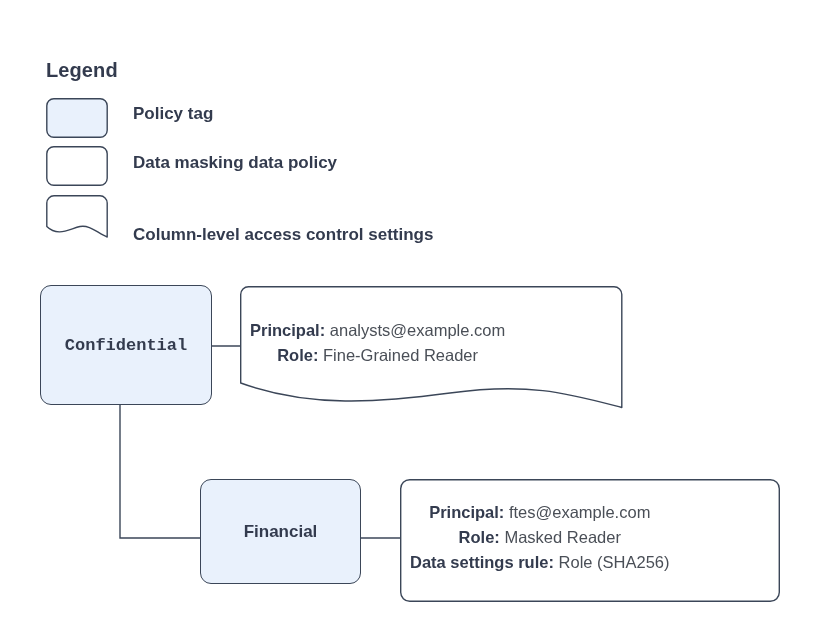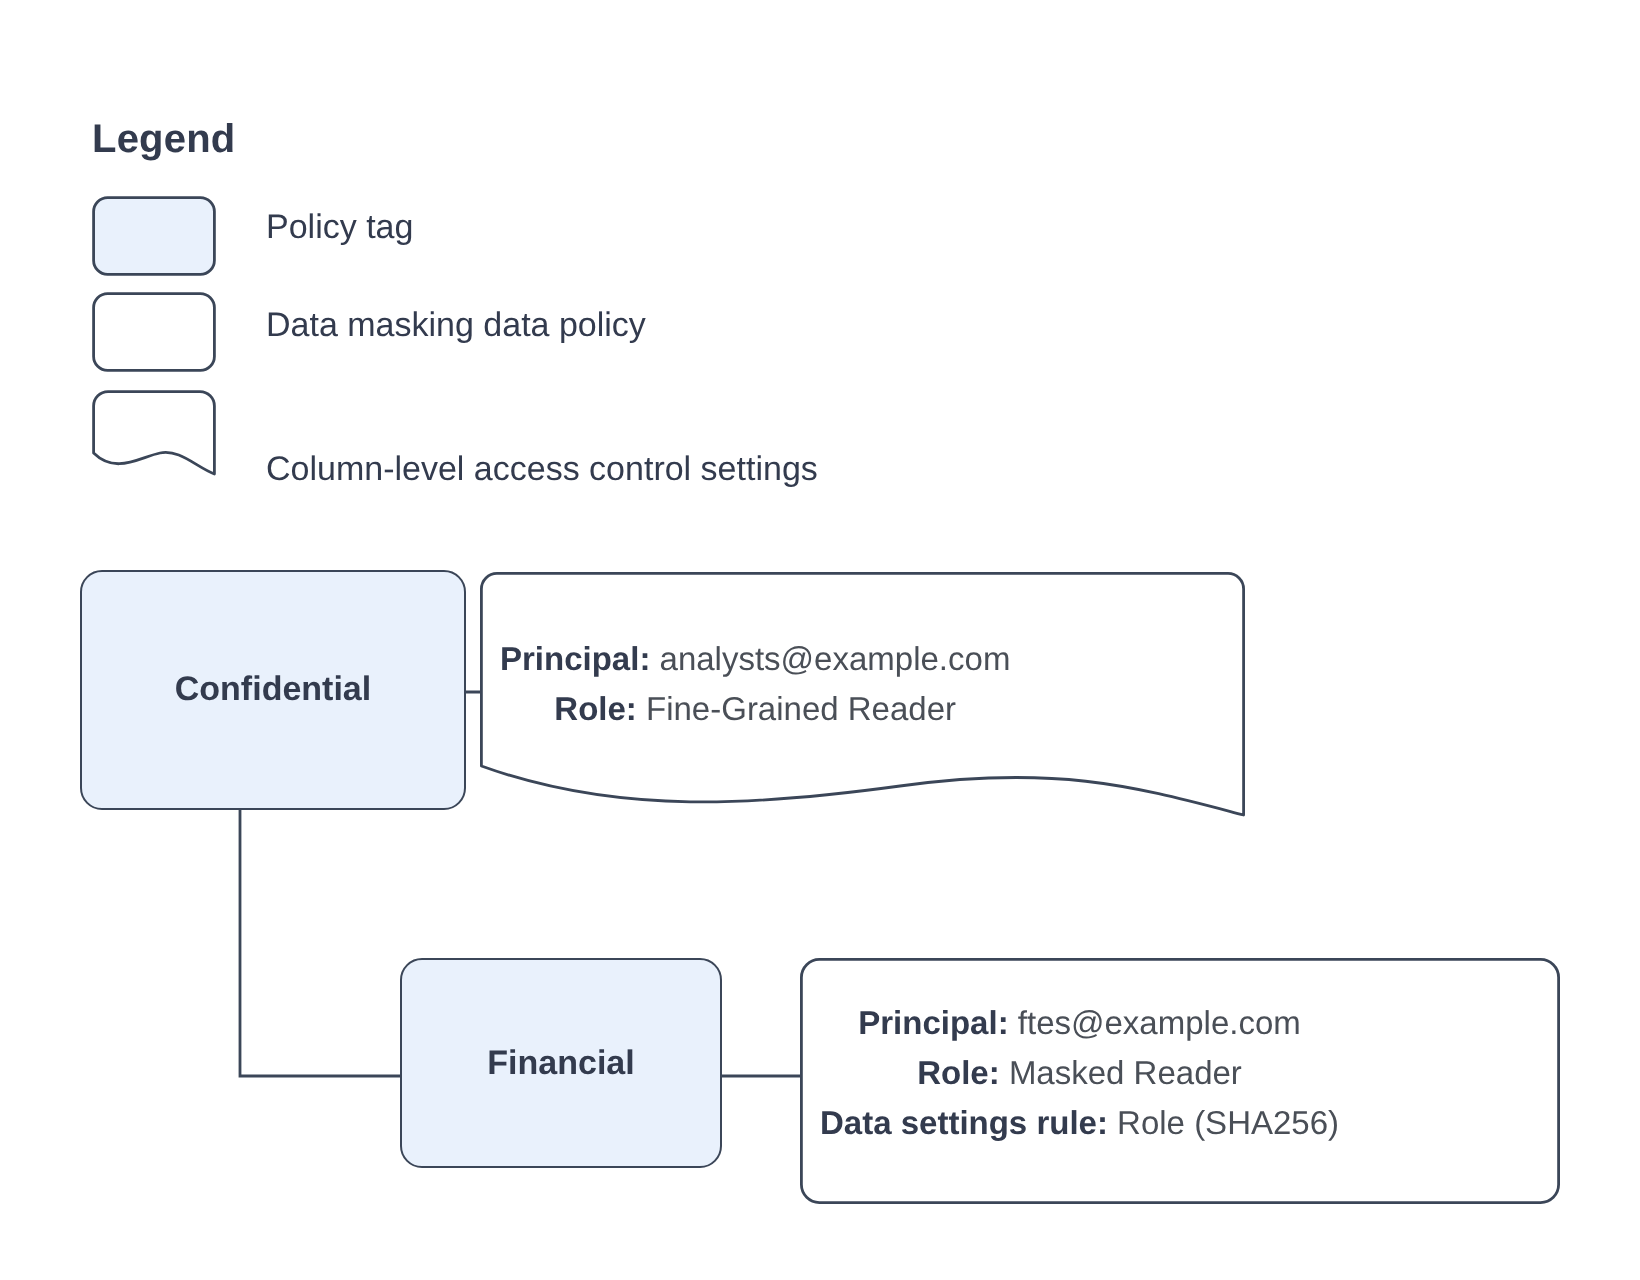--- a/index.html
+++ b/index.html
@@ -32,21 +32,21 @@
     font-size: 20px;
     font-weight: bold;
     color: #333b4e;
     letter-spacing: 0.1px;
     white-space: nowrap;
   }
   .legend-label {
     position: absolute;
     left: 133px;
     font-size: 17px;
-    font-weight: normal;
+    font-weight: bold;
     color: #333b4e;
     white-space: nowrap;
   }
   .legend-label.l0 { top: 104px; }
   .legend-label.l1 { top: 153px; }
   .legend-label.l2 { top: 201px; margin-top: 24px; }
 
   .swatch {
     position: absolute;
     left: 46px;
@@ -68,22 +68,23 @@
     display: flex;
     align-items: center;
     justify-content: center;
     font-size: 17px;
     font-weight: bold;
     color: #333b4e;
   }
   #node-confidential {
     left: 40px;
     top: 285px;
-    width: 193px;
+    width: 172px;
     height: 120px;
+    font-family: Liberation Mono, monospace;
   }
   #node-financial {
     left: 200px;
     top: 479px;
     width: 161px;
     height: 105px;
   }
 
   
   .note {

